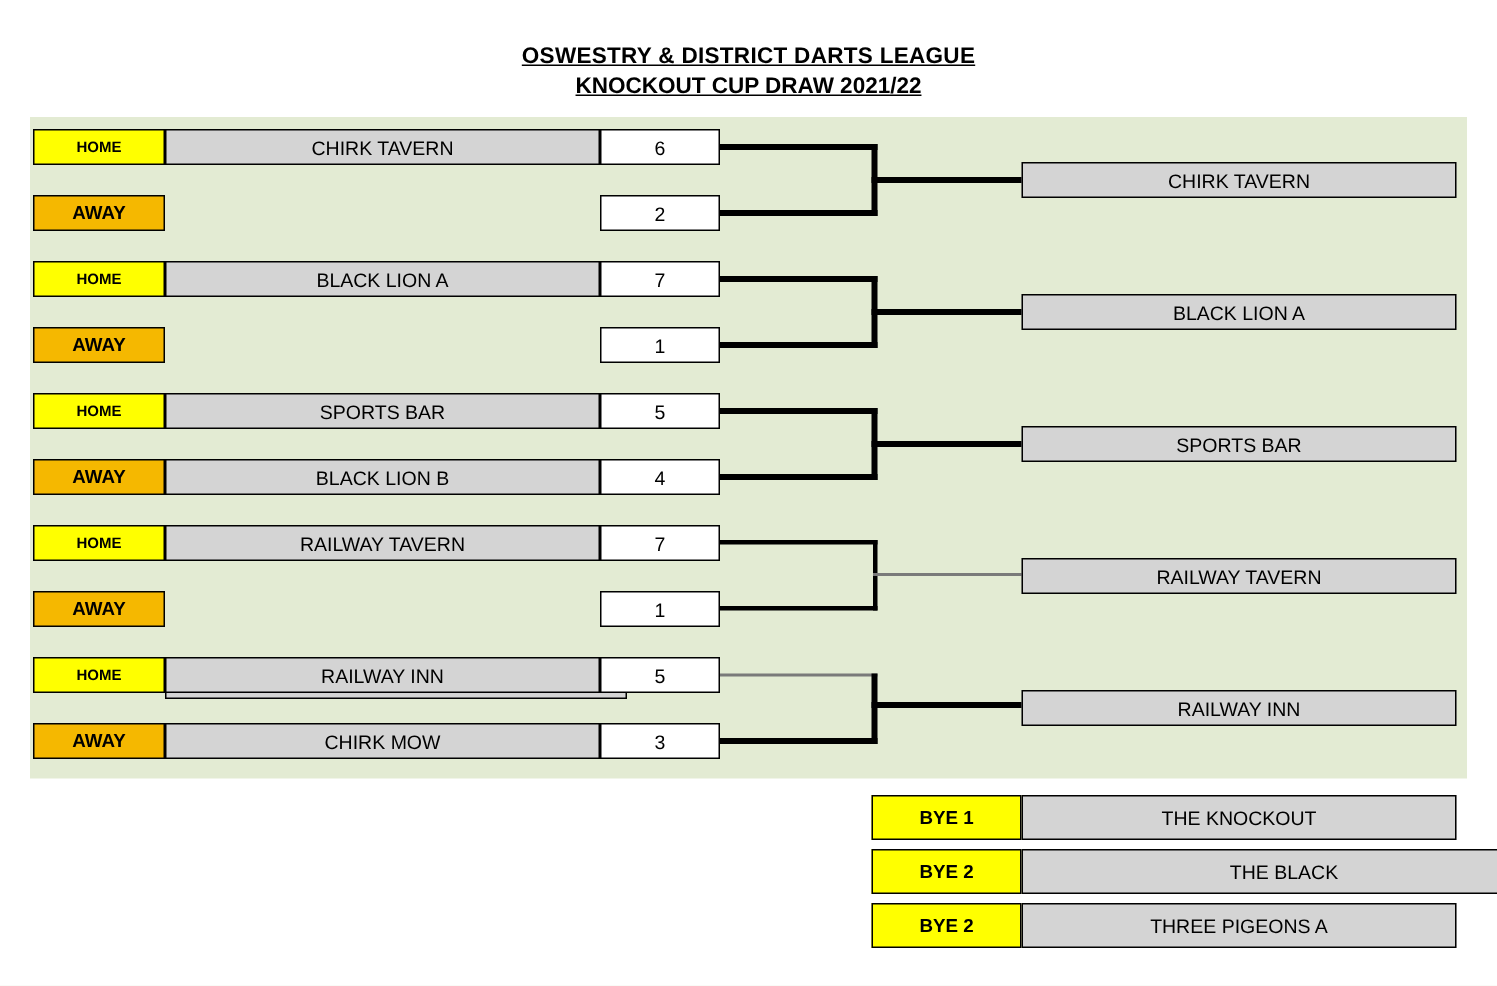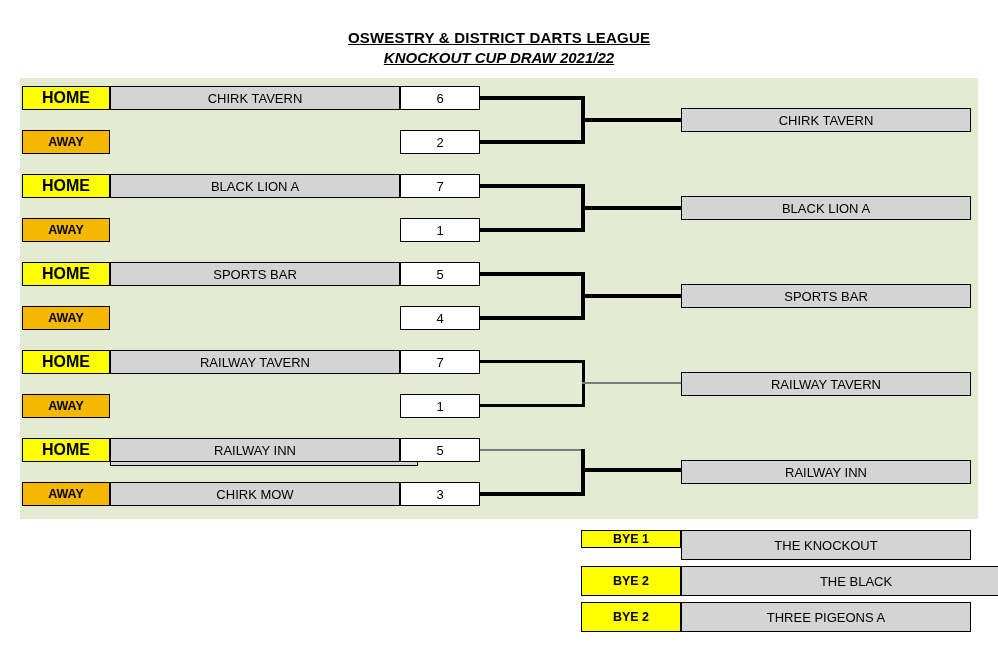--- a/index.html
+++ b/index.html
@@ -32,21 +32,20 @@
     display: inline-block;
     text-decoration: underline;
   }
   .title-line2 {
     font-size: 15px;
     font-weight: bold;
     color: #000000;
     line-height: 20px;
     display: inline-block;
     text-decoration: underline;
-    font-style: italic;
   }
   
   .panel {
     position: absolute;
     left: 20px;
     top: 78px;
     width: 958px;
     height: 441px;
     background: #e3ebd3;
   }
@@ -59,21 +58,21 @@
     color: #000000;
     display: flex;
     align-items: center;
     justify-content: center;
     white-space: nowrap;
     overflow: hidden;
   }
   .tag-home {
     background: #ffff00;
     font-weight: bold;
-    font-size: 16px;
+    font-size: 10px;
   }
   .tag-away {
     background: #f5b800;
     font-weight: bold;
     font-size: 12.5px;
   }
   .team {
     background: #d4d4d4;
   }
   .score {
@@ -139,20 +138,21 @@
   <div class="ln" style="left:581px; top:184px; width:4px; height:48px;"></div>
   <div class="ln" style="left:581px; top:206px; width:105px; height:4px;"></div>
 
   <div class="cell winner" style="left:681px; top:196px; width:290px; height:24px;">BLACK LION A</div>
 
   <div class="cell tag-home" style="left:22px; top:262px; width:88px; height:24px;">HOME</div>
   <div class="cell team" style="left:110px; top:262px; width:290px; height:24px;">SPORTS BAR</div>
   <div class="cell score" style="left:400px; top:262px; width:80px; height:24px;">5</div>
 
   <div class="cell tag-away" style="left:22px; top:306px; width:88px; height:24px;">AWAY</div>
+  <div class="cell team" style="left:110px; top:306px; width:290px; height:24px;">BLACK LION B</div>
   <div class="cell score" style="left:400px; top:306px; width:80px; height:24px;">4</div>
 
   <div class="ln" style="left:480px; top:272px; width:105px; height:4px;"></div>
   <div class="ln" style="left:480px; top:316px; width:105px; height:4px;"></div>
   <div class="ln" style="left:581px; top:272px; width:4px; height:48px;"></div>
   <div class="ln" style="left:581px; top:294px; width:105px; height:4px;"></div>
 
   <div class="cell winner" style="left:681px; top:284px; width:290px; height:24px;">SPORTS BAR</div>
 
   <div class="cell tag-home" style="left:22px; top:350px; width:88px; height:24px;">HOME</div>
@@ -178,21 +178,21 @@
   <div class="cell team" style="left:110px; top:482px; width:290px; height:24px;">CHIRK MOW</div>
   <div class="cell score" style="left:400px; top:482px; width:80px; height:24px;">3</div>
 
   <div class="ln-thin" style="left:480px; top:449px; width:105px; height:2px;"></div>
   <div class="ln" style="left:480px; top:492px; width:105px; height:4px;"></div>
   <div class="ln" style="left:581px; top:449px; width:4px; height:47px;"></div>
   <div class="ln" style="left:581px; top:468px; width:105px; height:4px;"></div>
 
   <div class="cell winner" style="left:681px; top:460px; width:290px; height:24px;">RAILWAY INN</div>
 
-  <div class="cell bye-tag" style="left:581px; top:530px; width:100px; height:18px;">BYE 1</div>
+  <div class="cell bye-tag" style="left:581px; top:530px; width:100px; height:30px;">BYE 1</div>
   <div class="cell team" style="left:681px; top:530px; width:290px; height:30px;">THE KNOCKOUT</div>
 
   <div class="cell bye-tag" style="left:581px; top:566px; width:100px; height:30px;">BYE 2</div>
   <div class="cell team" style="left:681px; top:566px; width:350px; height:30px;">THE BLACK</div>
 
   <div class="cell bye-tag" style="left:581px; top:602px; width:100px; height:30px;">BYE 2</div>
   <div class="cell team" style="left:681px; top:602px; width:290px; height:30px;text-align:right;">THREE PIGEONS A</div>
 
 </div>
 

